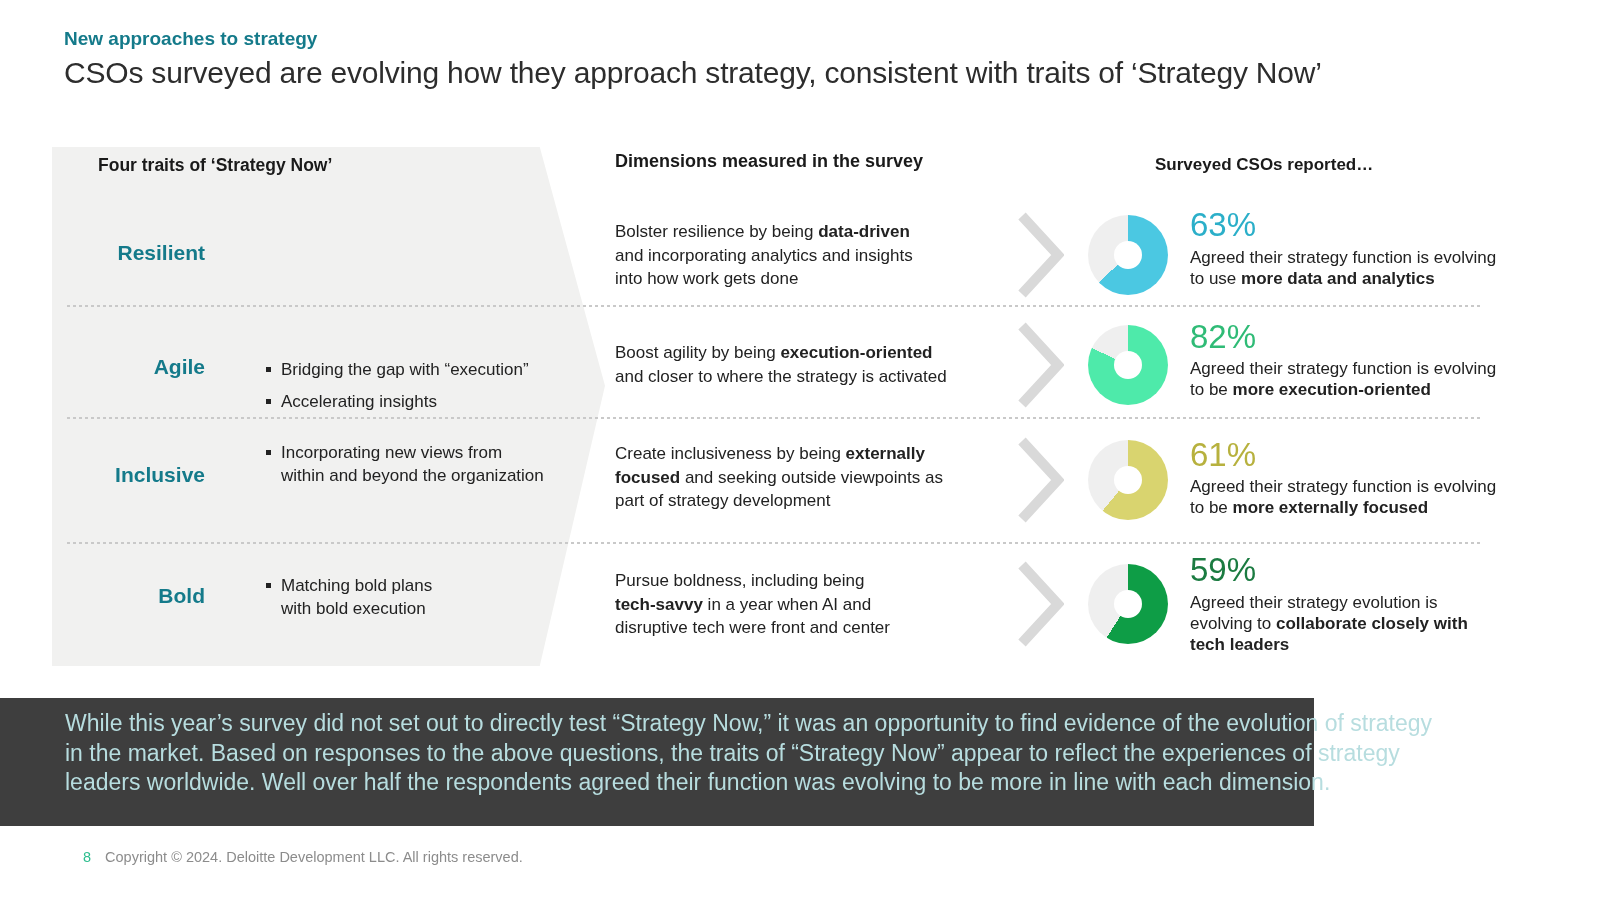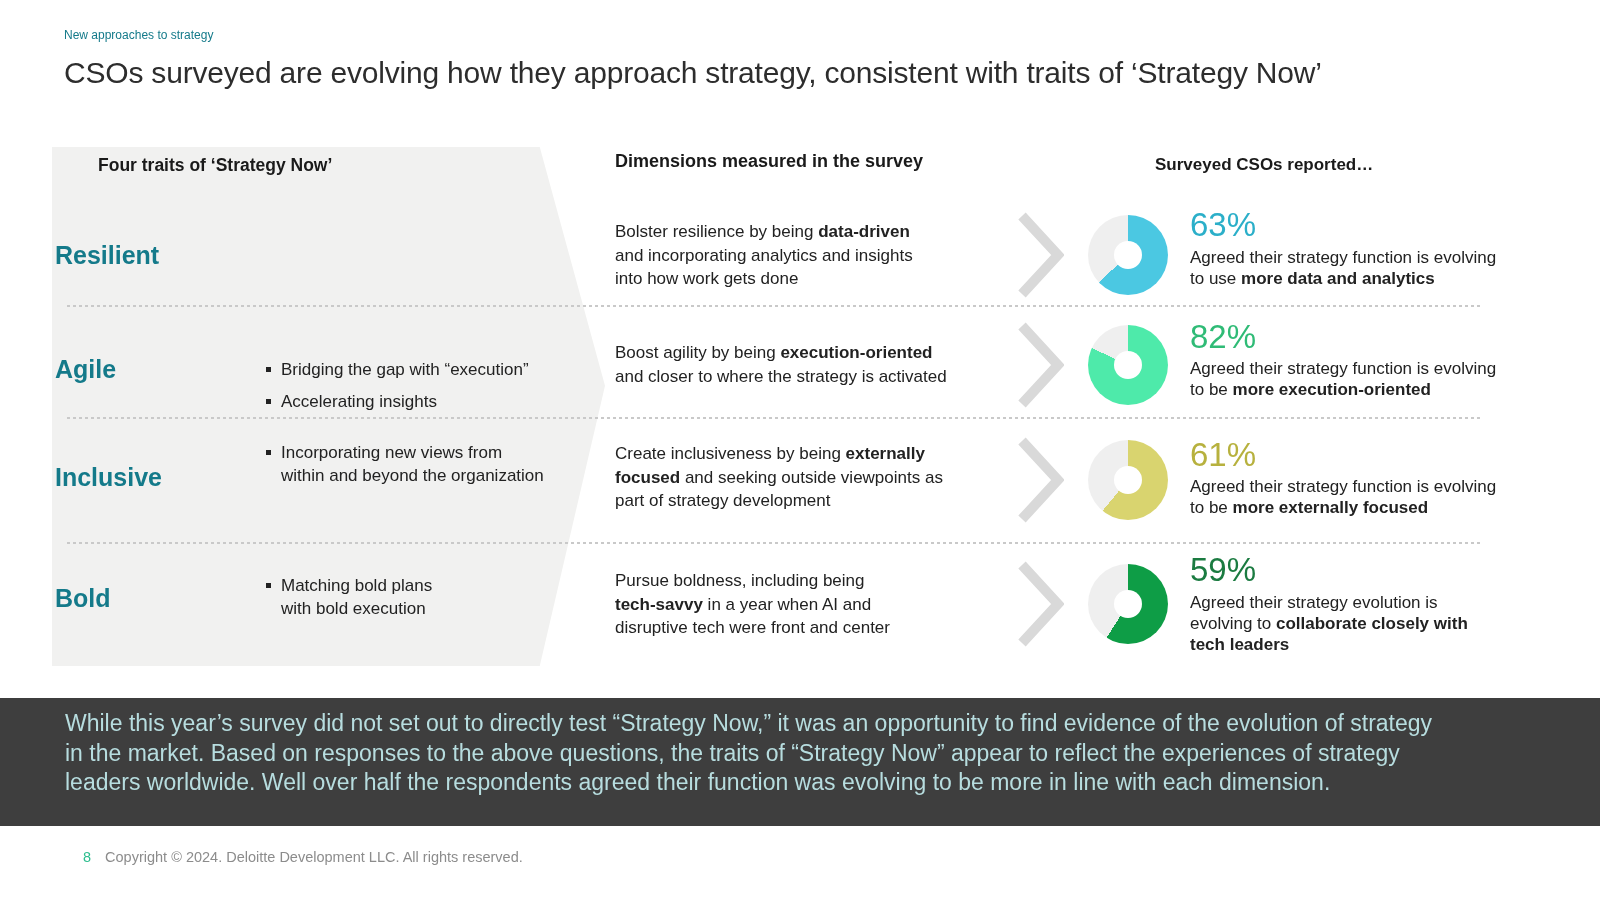--- a/index.html
+++ b/index.html
@@ -1,31 +1,31 @@
 <!DOCTYPE html>
 <html><head>
 <meta charset="utf-8">
 <style>
   * { margin:0; padding:0; box-sizing:border-box; }
   html,body { width:1600px; height:900px; background:#fff; overflow:hidden; }
   body { font-family:"Liberation Sans", sans-serif; color:#242424; }
   .slide { position:relative; width:1600px; height:900px; background:#fff; }
 
-  .eyebrow { position:absolute; left:64px; top:28px; font-size:12px; font-weight:400; color:#147A8A; }
+  .eyebrow { position:absolute; left:64px; top:28px; font-size:19px; font-weight:700; color:#147A8A; }
   .title   { position:absolute; left:64px; top:56px; font-size:30px; font-weight:300; color:#2d2d2d; white-space:nowrap; letter-spacing:-0.2px; }
 
   .trait-shape { position:absolute; left:52px; top:147px; width:553px; height:519px; background:#F1F1F0;
                  clip-path:polygon(0 0, 88.2% 0, 100% 46%, 88.2% 100%, 0 100%); }
 
   .col-header { position:absolute; font-weight:700; color:#1a1a1a; }
   .col-header.traits   { left:98px;  top:155px; font-size:17.5px; }
   .col-header.dims     { left:615px; top:151px; font-size:18px; }
   .col-header.reported { left:1155px; top:155px; font-size:17px; }
 
-  .trait { position:absolute; left:55px; width:150px; font-size:25px; font-weight:700; color:#147A8A; }
+  .trait { position:absolute; left:55px; width:150px; text-align:right; font-size:21px; font-weight:700; color:#147A8A; }
   .trait.r1 { top:241px; } .trait.r2 { top:355px; } .trait.r3 { top:463px; } .trait.r4 { top:584px; }
 
   .bullets { position:absolute; left:266px; list-style:none; font-size:17px; color:#222; }
   .bullets.r1 { top:225px; } .bullets.r2 { top:358px; } .bullets.r3 { top:441px; } .bullets.r4 { top:574px; }
   .bullets li { display:flex; margin-bottom:9px; line-height:23px; }
   .bullets .sq { flex:0 0 auto; width:5px; height:5px; background:#222; margin:9px 10px 0 0; }
   .bullets.r3 .btxt { width:265px; } .bullets.r4 .btxt { width:180px; }
 
   .dim { position:absolute; left:615px; font-size:17px; line-height:23.5px; color:#222; }
   .dim.r1 { top:220px; } .dim.r2 { top:341px; } .dim.r3 { top:442px; } .dim.r4 { top:569px; }
@@ -42,21 +42,21 @@
   .pct { position:absolute; left:1190px; font-size:33px; line-height:36px; font-weight:400; }
   .pct.r1 { top:207px; } .pct.r2 { top:319px; } .pct.r3 { top:437px; } .pct.r4 { top:552px; }
 
   .desc { position:absolute; left:1190px; font-size:17px; line-height:21px; color:#222; }
   .desc.r1 { top:247px; } .desc.r2 { top:358px; } .desc.r3 { top:476px; } .desc.r4 { top:592px; }
 
   .sep { position:absolute; left:67px; width:1414px; height:2px; z-index:3;
          background-image:repeating-linear-gradient(90deg,#c9c9c9 0 3px,transparent 3px 6px); }
   .sep.s1 { top:305px; } .sep.s2 { top:417px; } .sep.s3 { top:542px; }
 
-  .footnote { position:absolute; left:0; top:698px; width:1600px; height:128px; background:#3E3E3E; }
+  .footnote { position:absolute; left:0; top:698px; width:1314px; height:128px; background:#3E3E3E; }
   .footnote-text { position:absolute; left:65px; top:11px; font-size:23px; line-height:29.5px; color:#B7DDDF; }
 
   .footer { position:absolute; left:83px; top:849px; font-size:14.5px; color:#8C8C8C; display:flex; }
   .page-num { color:#2EBE8F; margin-right:14px; }
 </style>
 </head>
 <body>
 
 <div class="slide">
 

